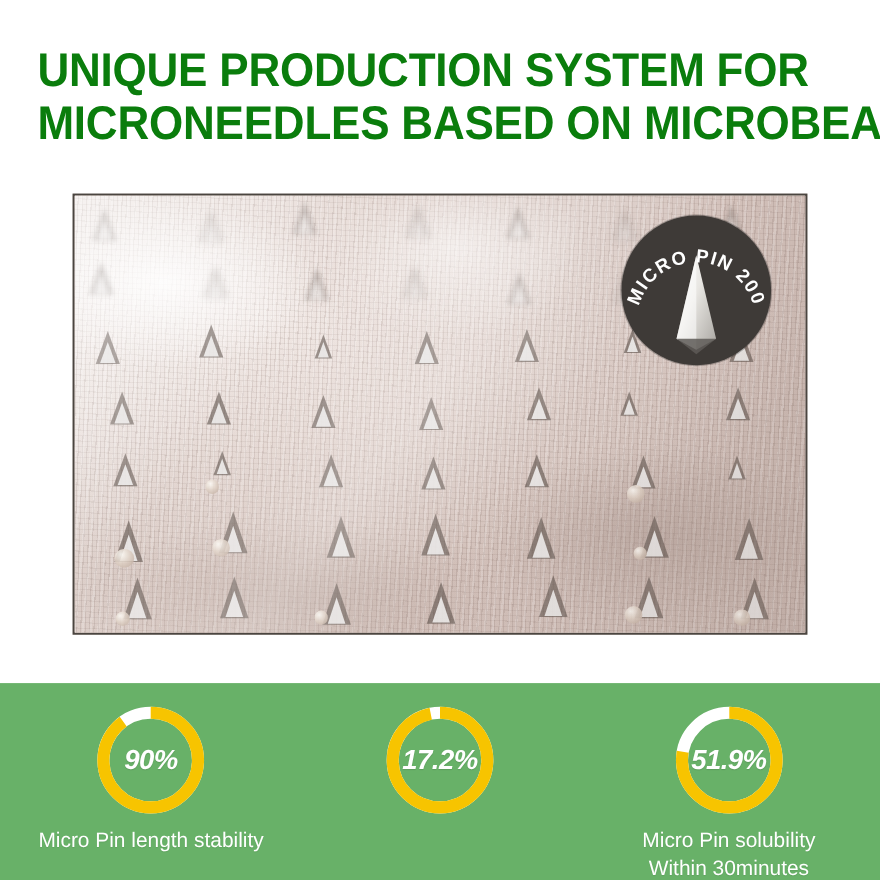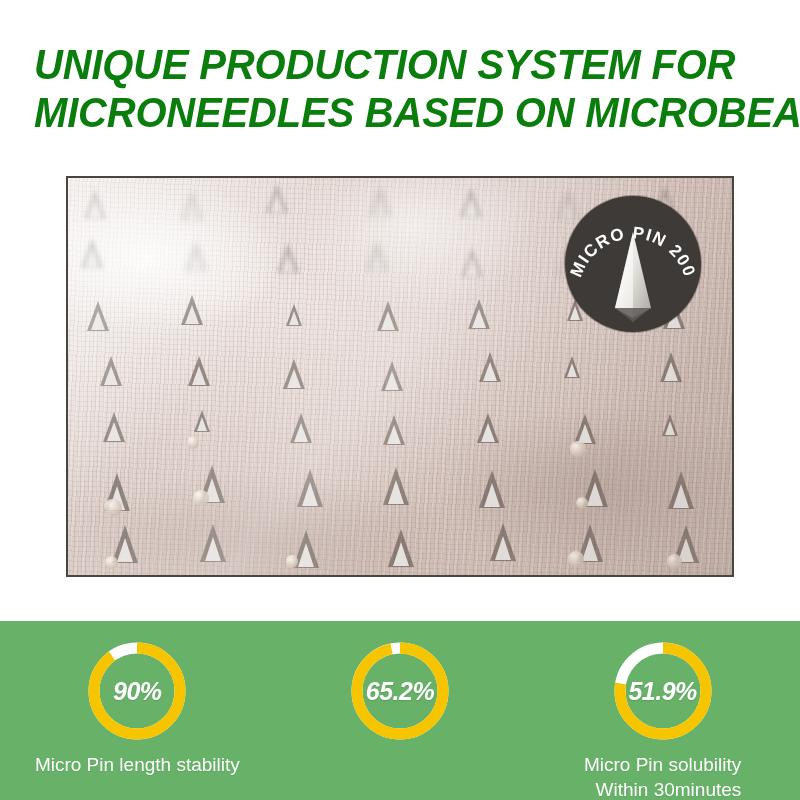--- a/index.html
+++ b/index.html
@@ -8,21 +8,21 @@
     background:#ffffff;
     font-family:"Liberation Sans", sans-serif;
     overflow:hidden;
     position:relative;
   }
   #page{position:relative;width:800px;height:800px;overflow:hidden;background:#fff;}
 
   
   .title-block{
     position:absolute;left:0;top:40px;width:800px;
-    padding:0 34px;box-sizing:border-box;font-style:italic;
+    padding:0 34px;box-sizing:border-box;
   }
   .title-line{
     color:#0a7d0c;
     font-family:"Liberation Sans", sans-serif;
     font-weight:bold;
     font-size:43px;
     line-height:48px;
     letter-spacing:-0.2px;
     transform:scaleX(0.93);
     transform-origin:left center;
@@ -131,21 +131,21 @@
   .donut svg{display:block;width:104px;height:104px;}
   .donut-val{
     position:absolute;left:0;top:0;width:104px;height:104px;
     display:flex;align-items:center;justify-content:center;
     color:#ffffff;font-weight:bold;font-style:italic;
     font-size:25px;letter-spacing:-0.5px;
     text-shadow:0 1px 1px rgba(0,0,0,0.12);
   }
   .stat-label{
     margin-top:9px;color:#ffffff;font-size:19px;line-height:25px;
-    text-align:right;font-weight:normal;
+    text-align:center;font-weight:normal;
     text-shadow:0 1px 1px rgba(0,0,0,0.08);
     white-space:pre-line;
   }
 </style>
 </head>
 <body>
 
 <div id="page">
 
   <div class="title-block">
@@ -254,21 +254,21 @@
             <div class="donut-val">90%</div>
           </div>
           <div class="stat-label">Micro Pin length stability</div>
         </div>
         <div class="stat">
           <div class="donut">
             <svg viewBox="0 0 104 104">
               <circle cx="52" cy="52" r="43" fill="none" stroke="#ffffff" stroke-width="11"></circle>
               <circle cx="52" cy="52" r="43" fill="none" stroke="#f7c400" stroke-width="11" stroke-dasharray="261.26 8.92" transform="rotate(-90 52 52)"></circle>
             </svg>
-            <div class="donut-val">65.2%</div>
+            <div class="donut-val">17.2%</div>
           </div>
         </div>
         <div class="stat">
           <div class="donut">
             <svg viewBox="0 0 104 104">
               <circle cx="52" cy="52" r="43" fill="none" stroke="#ffffff" stroke-width="11"></circle>
               <circle cx="52" cy="52" r="43" fill="none" stroke="#f7c400" stroke-width="11" stroke-dasharray="209.93 60.25" transform="rotate(-90 52 52)"></circle>
             </svg>
             <div class="donut-val">51.9%</div>
           </div>

